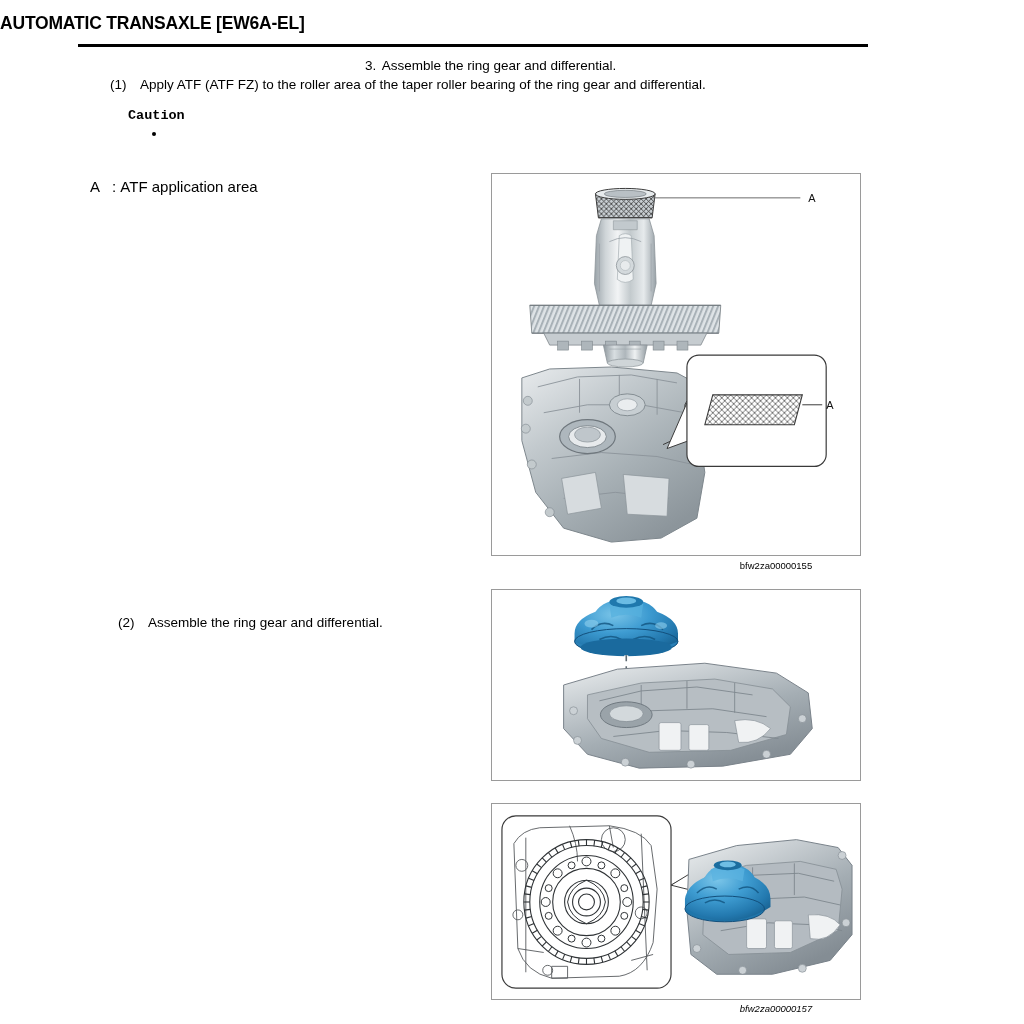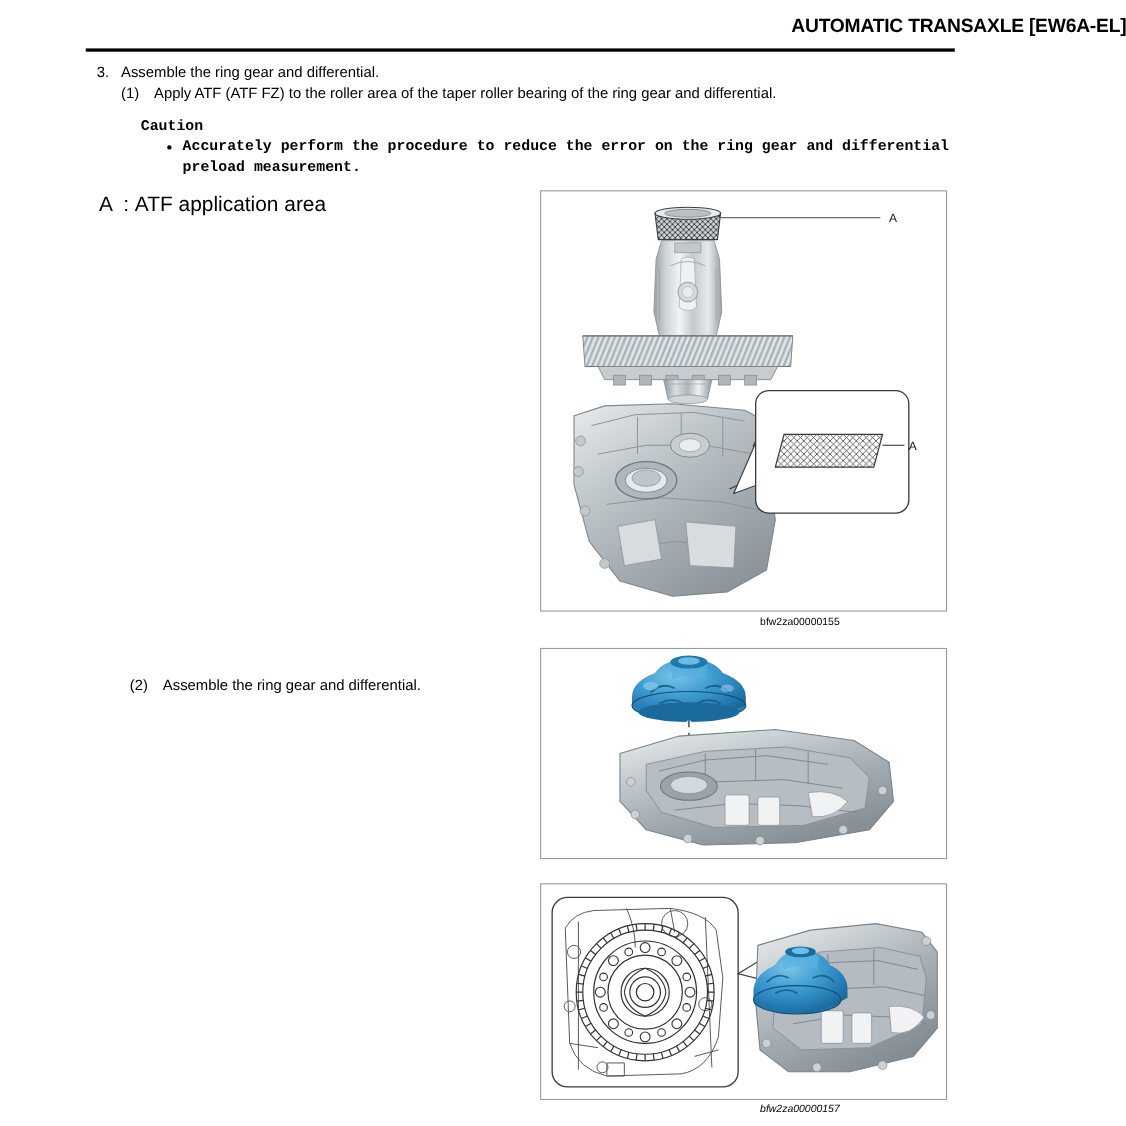--- a/index.html
+++ b/index.html
@@ -16,21 +16,21 @@
     color: #000000;
     overflow: hidden;
   }
 
   
   .page-header {
     position: absolute;
     left: 0;
     top: 14px;
     width: 1024px;
-    text-align: right;
+    text-align: left;
   }
   .page-title {
     font-size: 17.5px;
     font-weight: bold;
     letter-spacing: -0.2px;
     line-height: 1.1;
     white-space: nowrap;
   }
   .header-rule {
     position: absolute;
@@ -45,20 +45,21 @@
   .step-block {
     position: absolute;
     left: 88px;
     top: 56px;
     width: 800px;
   }
   .step-line {
     font-size: 13.5px;
     line-height: 19px;
     white-space: nowrap;
+    text-align: center;
   }
   .step-num {
     display: inline-block;
     width: 22px;
   }
   .substep-line {
     font-size: 13.5px;
     line-height: 19px;
     margin-left: 22px;
     white-space: nowrap;
@@ -96,21 +97,21 @@
     width: 4px;
     height: 4px;
     background: #000;
     border-radius: 50%;
   }
 
   .legend-block {
     position: absolute;
     left: 90px;
     top: 178px;
-    font-size: 19px;
+    font-size: 15px;
     line-height: 18px;
     white-space: nowrap;
   }
   .legend-key {
     display: inline-block;
     width: 22px;
   }
 
   .step2-block {
     position: absolute;
@@ -132,21 +133,21 @@
   }
   #figure-1 { left: 491px; top: 173px; width: 370px; height: 383px; }
   #figure-2 { left: 491px; top: 589px; width: 370px; height: 192px; }
   #figure-3 { left: 491px; top: 803px; width: 370px; height: 197px; }
 
   .figure-caption {
     position: absolute;
     font-size: 9.5px;
     line-height: 12px;
     color: #000;
-    text-align: left;
+    text-align: center;
     white-space: nowrap;
   }
   #caption-1 { left: 691px; top: 560px; width: 170px; }
   #caption-2 { left: 691px; top: 811px; width: 170px; }
   #caption-3 { left: 691px; top: 1003px; width: 170px; font-style: italic; }
 
   .fig-svg { display: block; width: 100%; height: 100%; }
 
   .lbl {
     font-family: "Liberation Sans", sans-serif;
@@ -168,21 +169,20 @@
   </div>
   <div class="substep-line">
     <span class="substep-num">(1)</span><span>Apply ATF (ATF FZ) to the roller area of the taper roller bearing of the ring gear and differential.</span>
   </div>
 </div>
 
 <div class="caution-block">
   <div class="caution-title">Caution</div>
   <div class="caution-item">
     <span class="caution-bullet"></span>
-    <span>Accurately perform the procedure to reduce the error on the ring gear and differential preload measurement.</span>
   </div>
 </div>
 
 <div class="legend-block">
   <span class="legend-key">A</span><span>:</span>&nbsp;<span>ATF application area</span>
 </div>
 
 <div class="step2-block">
   <span class="substep-num">(2)</span><span>Assemble the ring gear and differential.</span>
 </div>

